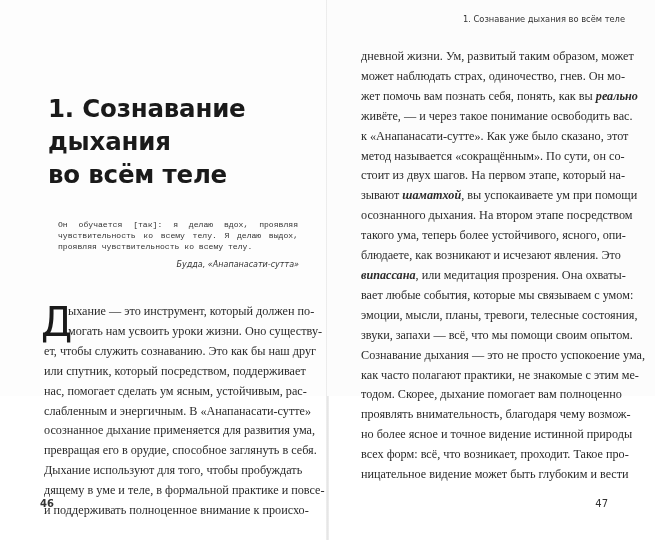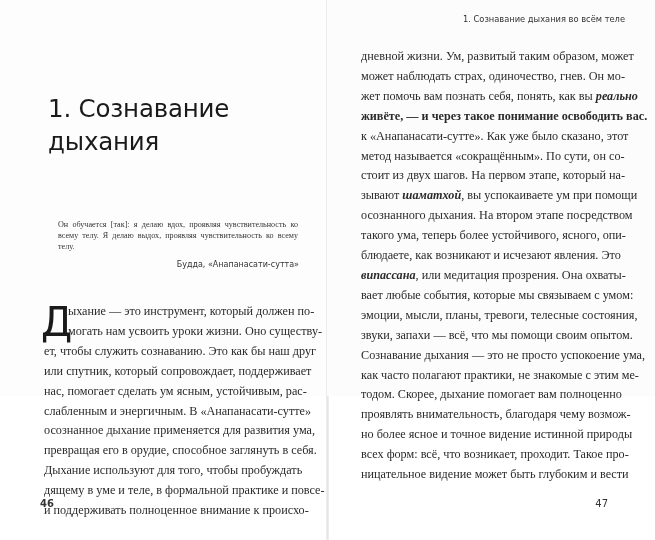--- a/index.html
+++ b/index.html
@@ -10,41 +10,41 @@
     }
     .spread { position: absolute; inset: 0; display: flex; }
     .page { position: relative; width: 327px; height: 396px; background: #fdfdfd; }
     .page.right { width: 328px; background: #fcfcfc; }
     .gutter { position: absolute; left: 326px; top: 0; width: 3px; height: 540px;
       background: linear-gradient(to right, #f0f0f0, #e6e6e6, #f0f0f0); }
 
     .chapter-title {
       position: absolute; left: 48px; top: 92px; width: 260px;
       font-family: "DejaVu Sans", sans-serif; font-size: 24.5px; line-height: 33px;
-      color: #1a1a1a; font-weight: normal; margin: 0; letter-spacing: -0.2px;
+      color: #1a1a1a; font-weight: bold; margin: 0; letter-spacing: -0.2px;
     }
     .epigraph {
       position: absolute; left: 58px; top: 219px; width: 240px;
-      font-family: Liberation Serif, serif; font-size: 8.1px; line-height: 11.2px;
+      font-family: Liberation Mono, monospace; font-size: 8.1px; line-height: 11.2px;
       color: #333; text-align: justify; margin: 0;
     }
     .epigraph-source {
       position: absolute; right: 28px; top: 260px;
-      font-family: "DejaVu Sans", sans-serif; font-size: 8px;
+      font-family: "DejaVu Sans", sans-serif; font-style: italic; font-size: 8px;
       color: #333;
     }
     .body-text {
       font-family: "Liberation Serif", serif; font-size: 12.2px; line-height: 19.9px;
       color: #2a2a2a; text-align: justify; margin: 0;
       hyphens: manual;
     }
     .left-body { position: absolute; left: 44px; top: 302px; width: 255px; }
     .right-body { position: absolute; left: 34px; top: 47px; width: 253px; }
     .line { display: block; text-align: justify; text-align-last: justify; white-space: nowrap; overflow: visible; }
-    .line.last { text-align-last: left; font-weight: bold; }
+    .line.last { text-align-last: left; }
     .indent { padding-left: 14px; }
     .dropcap-wrap { position: relative; }
     .dropcap {
       position: absolute; left: -3px; top: 0px;
       font-family: "DejaVu Sans", sans-serif; font-size: 40px; line-height: 40px;
       color: #1a1a1a; font-weight: normal;
     }
     .dc-line { padding-left: 24px; }
     .running-head {
       position: absolute; right: 30px; top: 14px;
@@ -59,32 +59,33 @@
     em { font-style: italic; font-weight: bold; }
   </style>
 </head>
 <body>
 
 <div class="spread">
 
   <div class="page left">
     <h1 class="chapter-title">
       <span>1. Сознавание дыхания</span><br>
+      <span>во всём теле</span>
     </h1>
 
     <p class="epigraph">Он обучается [так]: я делаю вдох, проявляя чувствительность ко всему телу. Я делаю выдох, проявляя чувствительность ко всему телу.</p>
     <div class="epigraph-source">Будда, «Анапанасати-сутта»</div>
 
     <div class="body-text left-body">
       <div class="dropcap-wrap">
         <span class="dropcap">Д</span>
         <span class="line dc-line">ыхание — это инструмент, который должен по-</span>
         <span class="line dc-line">могать нам усвоить уроки жизни. Оно существу-</span>
         <span class="line">ет, чтобы служить сознаванию. Это как бы наш друг</span>
-        <span class="line">или спутник, который сопровождает, поддерживает</span>
+        <span class="line">или спутник, который посредством, поддерживает</span>
         <span class="line">нас, помогает сделать ум ясным, устойчивым, рас-</span>
         <span class="line">слабленным и энергичным. В «Анапанасати-сутте»</span>
         <span class="line">осознанное дыхание применяется для развития ума,</span>
         <span class="line">превращая его в орудие, способное заглянуть в себя.</span>
         <span class="line">Дыхание используют для того, чтобы пробуждать</span>
         <span class="line">дящему в уме и теле, в формальной практике и повсе-</span>
         <span class="line">и поддерживать полноценное внимание к происхо-</span>
       </div>
     </div>
 

